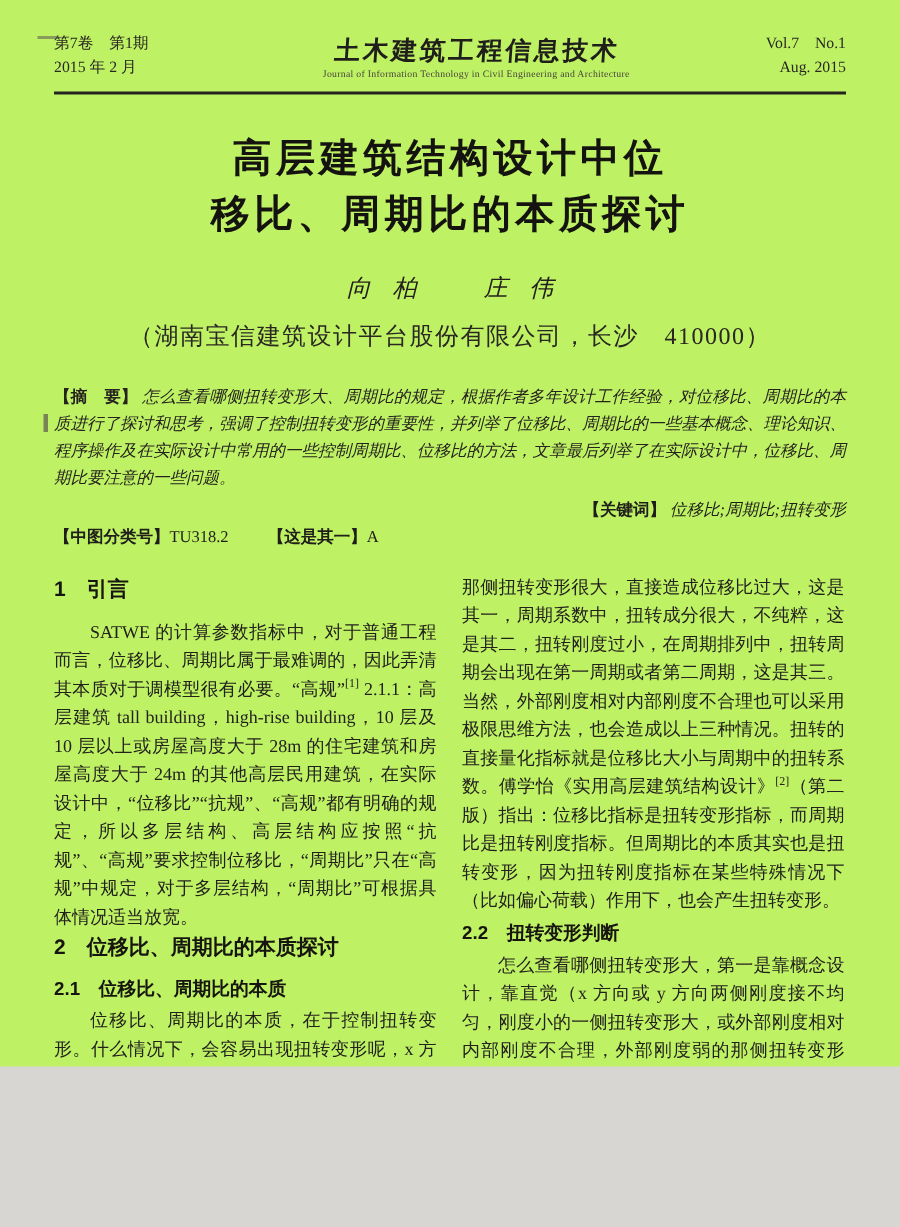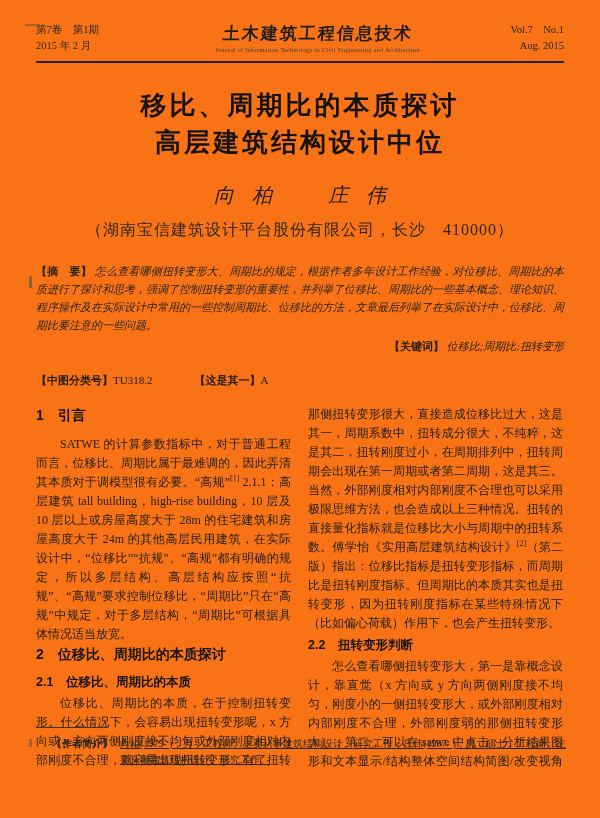--- a/index.html
+++ b/index.html
@@ -1,45 +1,45 @@
 <!DOCTYPE html>
 <html><head>
 <meta charset="utf-8">
 <style>
   html,body{margin:0;padding:0;}
   body{background:#d8d6d2;font-family:"Liberation Serif","DejaVu Serif",serif;}
   .page{
-    position:relative;width:600px;height:818px;margin:0 auto;
-    background:#f97316;color:#201e1a;overflow:hidden;
+    position:relative;width:600px;height:711px;margin:0 auto;
+    background:#bef264;color:#201e1a;overflow:hidden;
     box-sizing:border-box;padding:22px 36px 0 36px;
   }
   
   .jheader{display:flex;align-items:flex-start;justify-content:space-between;}
   .jh-side{font-size:10.5px;line-height:16px;white-space:nowrap;color:#2a2722;}
   .jh-left{text-align:left;width:130px;}
   .jh-right{text-align:right;width:95px;}
   .jh-center{flex:1;text-align:center;}
   .journal-cn{font-family:"Liberation Sans","DejaVu Sans",sans-serif;font-weight:bold;
     font-size:17px;letter-spacing:2px;transform:skewX(-4deg);display:inline-block;}
   .journal-en{font-size:6.5px;color:#46423c;letter-spacing:.2px;margin-top:1px;}
   .header-rule{border-bottom:2.2px solid #26231e;margin-top:7px;}
   
   .title{margin-top:24px;text-align:center;font-family:"Liberation Sans","DejaVu Sans",sans-serif;
     font-weight:bold;font-size:26px;line-height:37px;letter-spacing:3px;color:#15130f;}
-  .authors{margin-top:21px;text-align:center;font-size:20px;letter-spacing:.9em;
+  .authors{margin-top:21px;text-align:center;font-size:16px;letter-spacing:.9em;
     text-indent:.9em;font-style:italic;color:#23201b;}
   .affiliation{margin-top:11px;text-align:center;font-size:16px;letter-spacing:1px;color:#2a2722;}
   
   .abstract{margin-top:21px;font-size:11px;line-height:18px;text-align:justify;color:#26231e;}
   .abstract .lab{font-family:"Liberation Sans","DejaVu Sans",sans-serif;font-weight:bold;font-style:normal;}
   .abstract .txt{font-style:italic;}
   .kwline{margin-top:4px;font-size:11px;line-height:17px;text-align:right;}
   .kwline .lab{font-family:"Liberation Sans","DejaVu Sans",sans-serif;font-weight:bold;}
   .kwline .txt{font-style:italic;}
-  .metaline{margin-top:18px;font-size:11px;display:flex;gap:42px;white-space:nowrap;}
+  .metaline{margin-top:1px;font-size:11px;display:flex;gap:26px;white-space:nowrap;}
   .metaline .lab{font-family:"Liberation Sans","DejaVu Sans",sans-serif;font-weight:bold;}
   
   .columns{margin-top:17px;display:flex;gap:17px;height:364px;overflow:hidden;}
   .col{width:255px;overflow:hidden;}
   .h-sec{font-family:"Liberation Sans","DejaVu Sans",sans-serif;font-weight:bold;
     font-size:14px;margin:2px 0 10px 0;color:#17150f;}
   .h-sub{font-family:"Liberation Sans","DejaVu Sans",sans-serif;font-weight:bold;
     font-size:12.5px;margin:4px 0 3px 0;color:#17150f;}
   .para{font-size:12px;line-height:19px;text-align:justify;margin:0;color:#23211c;}
   .para.indent{text-indent:2em;}
@@ -72,22 +72,22 @@
       <div class="journal-en">Journal of Information Technology in Civil Engineering and Architecture</div>
     </div>
     <div class="jh-side jh-right">
       <div>Vol.7　No.1</div>
       <div>Aug. 2015</div>
     </div>
   </div>
   <div class="header-rule"></div>
 
   <div class="title">
+    <div>高层建筑结构设计中位</div>
     <div>移比、周期比的本质探讨</div>
-    <div>高层建筑结构设计中位</div>
   </div>
 
   <div class="authors">向柏　庄伟</div>
   <div class="affiliation">（湖南宝信建筑设计平台股份有限公司，长沙　410000）</div>
 
   <div class="abstract">
     <span class="lab">【摘　要】</span>
     <span class="txt">怎么查看哪侧扭转变形大、周期比的规定，根据作者多年设计工作经验，对位移比、周期比的本质进行了探讨和思考，强调了控制扭转变形的重要性，并列举了位移比、周期比的一些基本概念、理论知识、程序操作及在实际设计中常用的一些控制周期比、位移比的方法，文章最后列举了在实际设计中，位移比、周期比要注意的一些问题。</span>
   </div>
 

